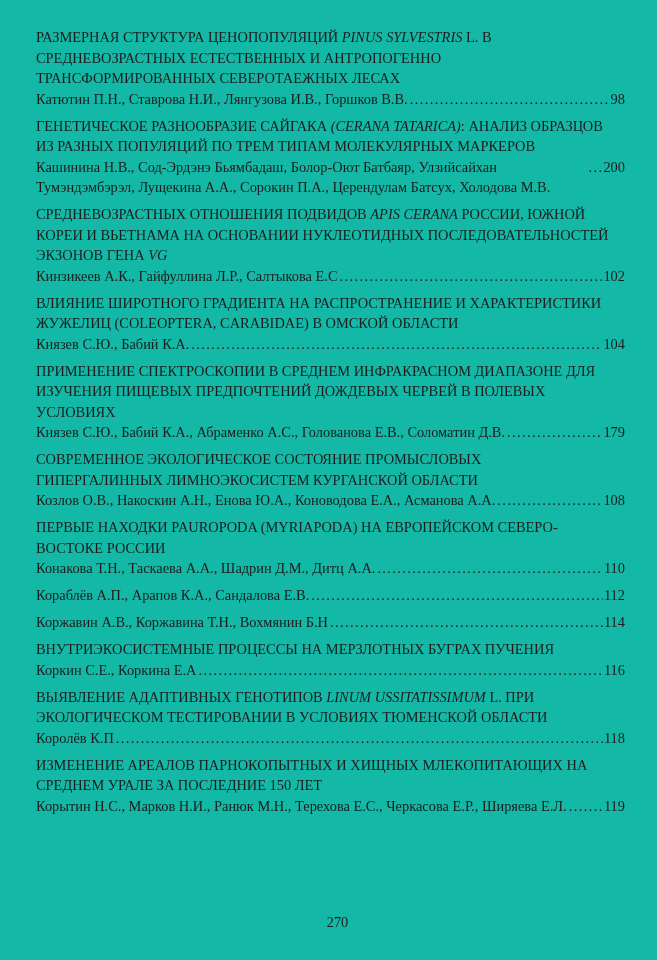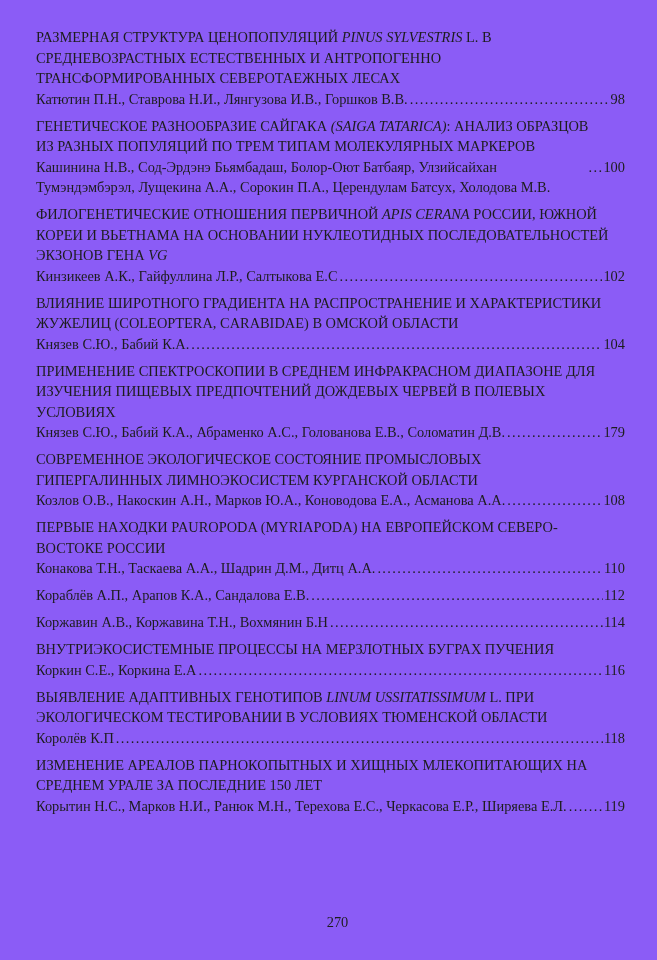--- a/index.html
+++ b/index.html
@@ -5,21 +5,21 @@
   html, body {
     margin: 0;
     padding: 0;
     background: #ffffff;
   }
   .page {
     position: relative;
     width: 657px;
     height: 960px;
     box-sizing: border-box;
-    background: #8b5cf6;
+    background: #14b8a6;
     color: #1d1d1d;
     font-family: "Liberation Serif", "DejaVu Serif", serif;
     font-size: 14.4px;
     line-height: 20.5px;
     padding: 27px 32px 0 36px;
     overflow: hidden;
   }
   .toc-entry { margin: 0 0 6.5px 0; }
   .entry-title {
     margin: 0;
@@ -62,30 +62,30 @@
         <h2 class="entry-title"><span class="run-normal">РАЗМЕРНАЯ СТРУКТУРА ЦЕНОПОПУЛЯЦИЙ </span><span class="run-italic">PINUS SYLVESTRIS</span><span class="run-normal"> L. В
 СРЕДНЕВОЗРАСТНЫХ ЕСТЕСТВЕННЫХ И АНТРОПОГЕННО
 ТРАНСФОРМИРОВАННЫХ СЕВЕРОТАЕЖНЫХ ЛЕСАХ</span></h2>
         <p class="author-row">
           <span class="authors">Катютин П.Н., Ставрова Н.И., Лянгузова И.В., Горшков В.В.</span>
           <span class="leader">............................................................................................................................................................................................................................</span>
           <span class="pagenum">98</span>
         </p>
       </article>
       <article class="toc-entry">
-        <h2 class="entry-title"><span class="run-normal">ГЕНЕТИЧЕСКОЕ РАЗНООБРАЗИЕ САЙГАКА </span><span class="run-italic">(SAIGA TATARICA)</span><span class="run-normal">: АНАЛИЗ ОБРАЗЦОВ
+        <h2 class="entry-title"><span class="run-normal">ГЕНЕТИЧЕСКОЕ РАЗНООБРАЗИЕ САЙГАКА </span><span class="run-italic">(CERANA TATARICA)</span><span class="run-normal">: АНАЛИЗ ОБРАЗЦОВ
 ИЗ РАЗНЫХ ПОПУЛЯЦИЙ ПО ТРЕМ ТИПАМ МОЛЕКУЛЯРНЫХ МАРКЕРОВ</span></h2>
         <p class="author-row">
           <span class="authors">Кашинина Н.В., Сод-Эрдэнэ Бьямбадаш, Болор-Оют Батбаяр, Улзийсайхан Тумэндэмбэрэл, Лущекина А.А., Сорокин П.А., Церендулам Батсух, Холодова М.В.</span>
           <span class="leader">............................................................................................................................................................................................................................</span>
-          <span class="pagenum">100</span>
+          <span class="pagenum">200</span>
         </p>
       </article>
       <article class="toc-entry">
-        <h2 class="entry-title"><span class="run-normal">ФИЛОГЕНЕТИЧЕСКИЕ ОТНОШЕНИЯ ПЕРВИЧНОЙ </span><span class="run-italic">APIS CERANA</span><span class="run-normal"> РОССИИ, ЮЖНОЙ
+        <h2 class="entry-title"><span class="run-normal">СРЕДНЕВОЗРАСТНЫХ ОТНОШЕНИЯ ПОДВИДОВ </span><span class="run-italic">APIS CERANA</span><span class="run-normal"> РОССИИ, ЮЖНОЙ
 КОРЕИ И ВЬЕТНАМА НА ОСНОВАНИИ НУКЛЕОТИДНЫХ ПОСЛЕДОВАТЕЛЬНОСТЕЙ
 ЭКЗОНОВ ГЕНА </span><span class="run-italic">VG</span></h2>
         <p class="author-row">
           <span class="authors">Кинзикеев А.К., Гайфуллина Л.Р., Салтыкова Е.С</span>
           <span class="leader">............................................................................................................................................................................................................................</span>
           <span class="pagenum">102</span>
         </p>
       </article>
       <article class="toc-entry">
         <h2 class="entry-title"><span class="run-normal">ВЛИЯНИЕ ШИРОТНОГО ГРАДИЕНТА НА РАСПРОСТРАНЕНИЕ И ХАРАКТЕРИСТИКИ
@@ -103,21 +103,21 @@
         <p class="author-row">
           <span class="authors">Князев С.Ю., Бабий К.А., Абраменко А.С., Голованова Е.В., Соломатин Д.В.</span>
           <span class="leader">............................................................................................................................................................................................................................</span>
           <span class="pagenum">179</span>
         </p>
       </article>
       <article class="toc-entry">
         <h2 class="entry-title"><span class="run-normal">СОВРЕМЕННОЕ ЭКОЛОГИЧЕСКОЕ СОСТОЯНИЕ ПРОМЫСЛОВЫХ
 ГИПЕРГАЛИННЫХ ЛИМНОЭКОСИСТЕМ КУРГАНСКОЙ ОБЛАСТИ</span></h2>
         <p class="author-row">
-          <span class="authors">Козлов О.В., Накоскин А.Н., Марков Ю.А., Коноводова Е.А., Асманова А.А.</span>
+          <span class="authors">Козлов О.В., Накоскин А.Н., Енова Ю.А., Коноводова Е.А., Асманова А.А.</span>
           <span class="leader">............................................................................................................................................................................................................................</span>
           <span class="pagenum">108</span>
         </p>
       </article>
       <article class="toc-entry">
         <h2 class="entry-title"><span class="run-normal">ПЕРВЫЕ НАХОДКИ PAUROPODA (MYRIAPODA) НА ЕВРОПЕЙСКОМ СЕВЕРО-
 ВОСТОКЕ РОССИИ</span></h2>
         <p class="author-row">
           <span class="authors">Конакова Т.Н., Таскаева А.А., Шадрин Д.М., Дитц А.А.</span>
           <span class="leader">............................................................................................................................................................................................................................</span>

